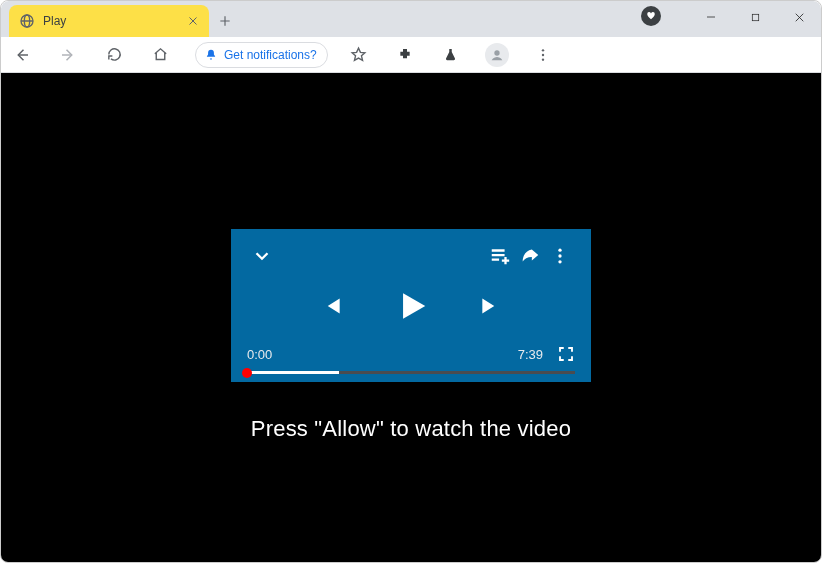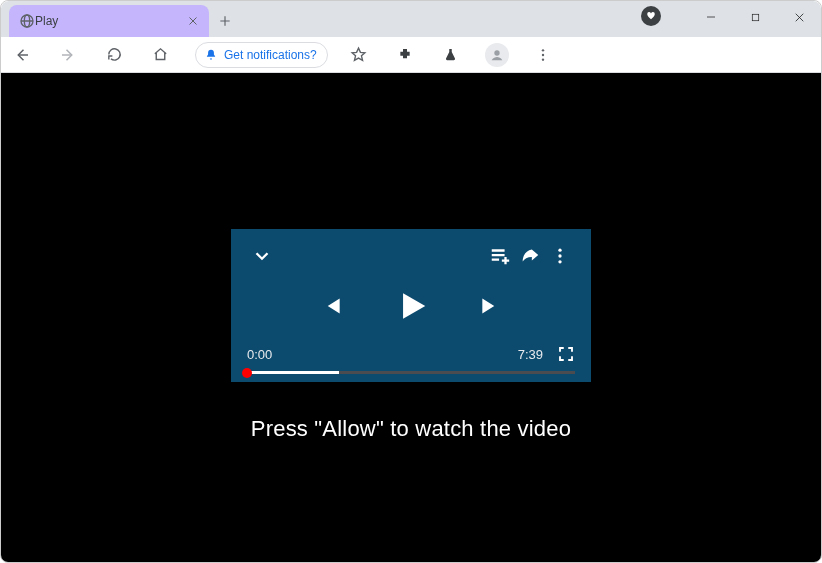--- a/index.html
+++ b/index.html
@@ -10,22 +10,22 @@
     border: 1px solid #ccc; border-radius: 8px;
   }
   
   .titlebar {
     height: 36px; background: #dee1e6;
     display: flex; align-items: flex-end;
     border-radius: 8px 8px 0 0;
   }
   .tab {
     margin-left: 8px; height: 32px; width: 200px;
-    background: #c4b5fd; border-radius: 8px 8px 0 0;
-    display: flex; align-items: center; 
+    background: #fde047; border-radius: 8px 8px 0 0;
+    display: flex; align-items: center; gap: 8px;
     padding: 0 10px; font-size: 12px; color: #3c4043;
   }
   .tab .favicon { width:16px; height:16px; color:#5f6368; }
   .tab .title { flex:1; white-space:nowrap; overflow:hidden; text-overflow:ellipsis; }
   .tab .close { color:#5f6368; }
   .newtab {
     width:28px; height:28px; margin:0 6px 2px 2px;
     display:flex; align-items:center; justify-content:center;
     color:#5f6368; border-radius:50%;
   }
@@ -69,21 +69,21 @@
     width:24px; height:24px; border-radius:50%;
     background:#e8eaed; display:flex; align-items:center; justify-content:center;
   }
   
   .page {
     width:100%; height:calc(563px - 36px - 36px);
     background:#000; display:flex; flex-direction:column;
     align-items:center; justify-content:center;
   }
   .player {
-    width:360px; background:#0c4a6e; color:#fff;
+    width:360px; background:#0369a1; color:#fff;
     padding:14px 16px 6px 16px;
     margin-top: 34px;
   }
   .player-top {
     display:flex; align-items:center; height:26px;
   }
   .pt-left { flex:0 0 auto; }
   .pt-spacer { flex:1; }
   .pt-icon { width:30px; display:flex; align-items:center; justify-content:center; }
   .player-mid {

